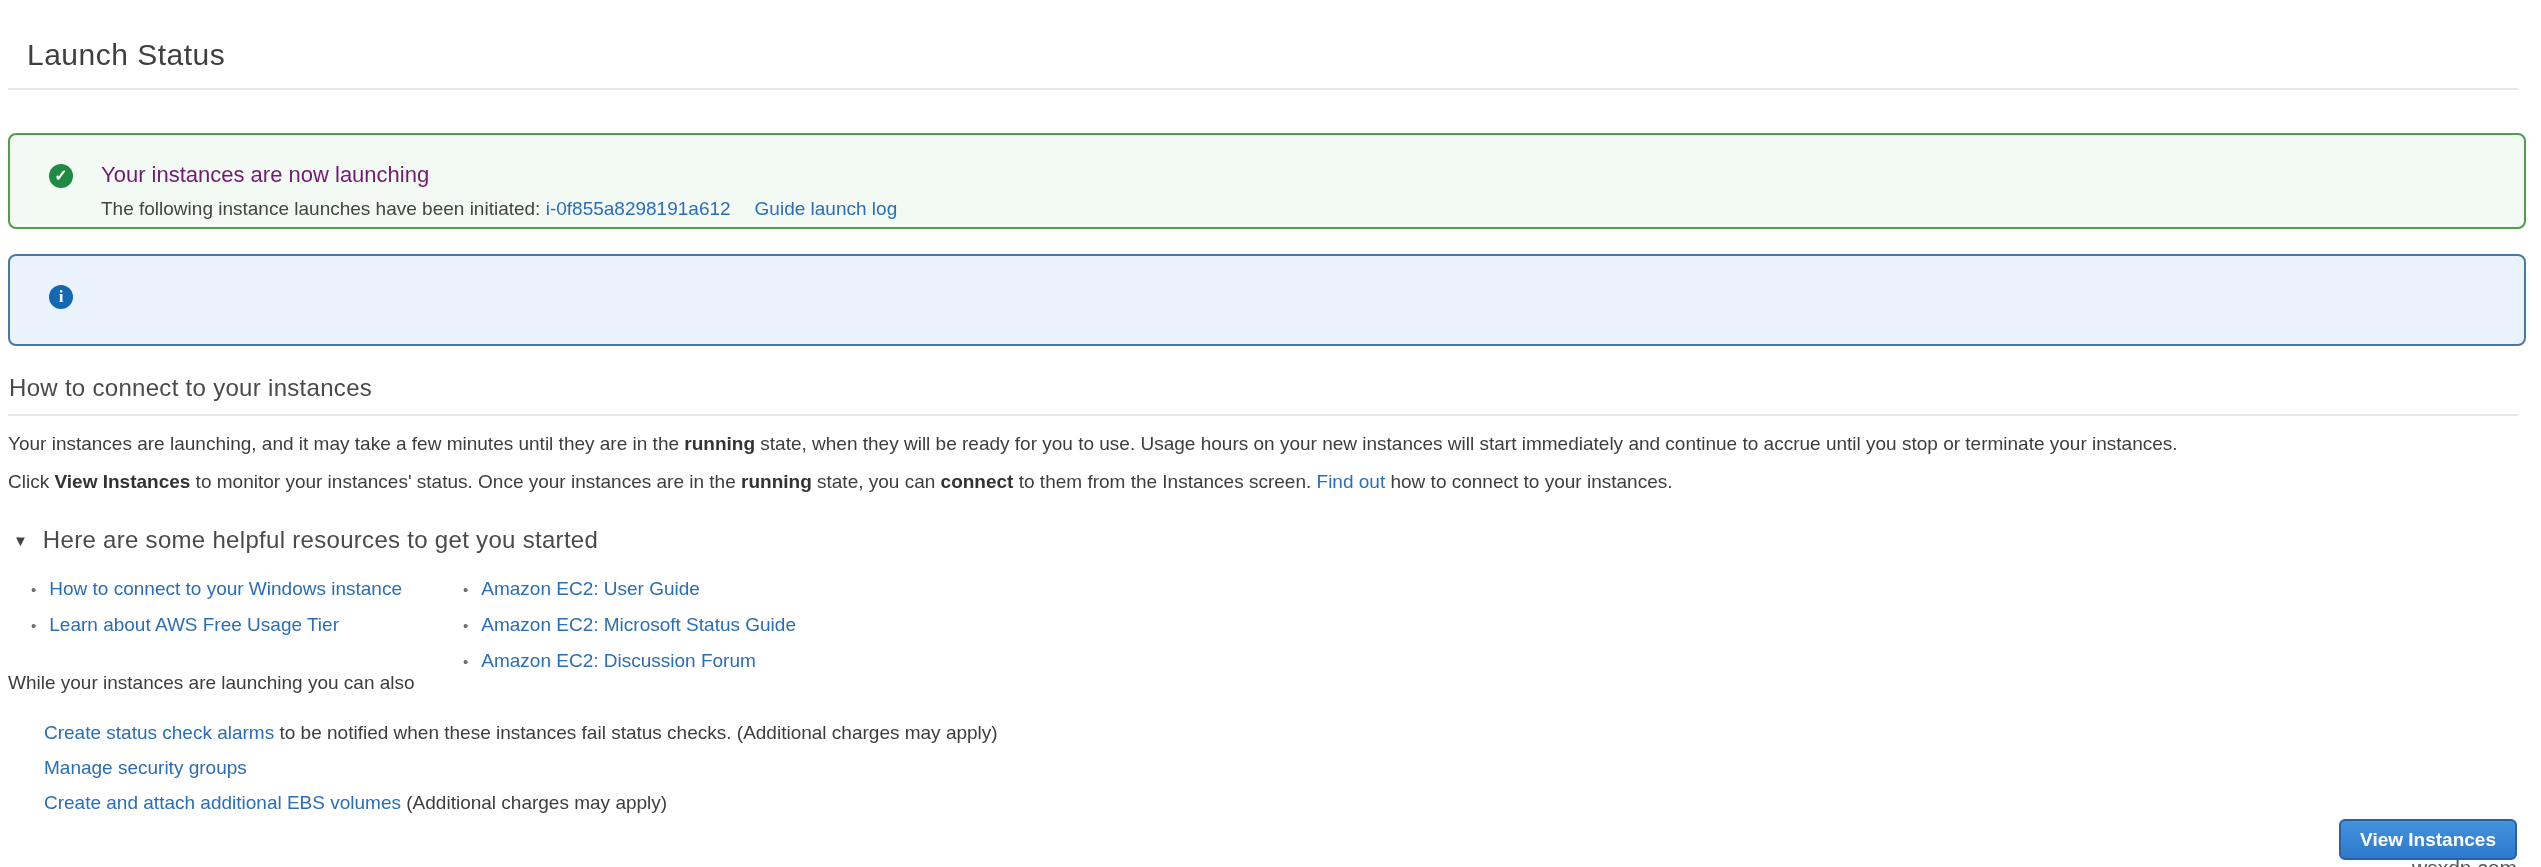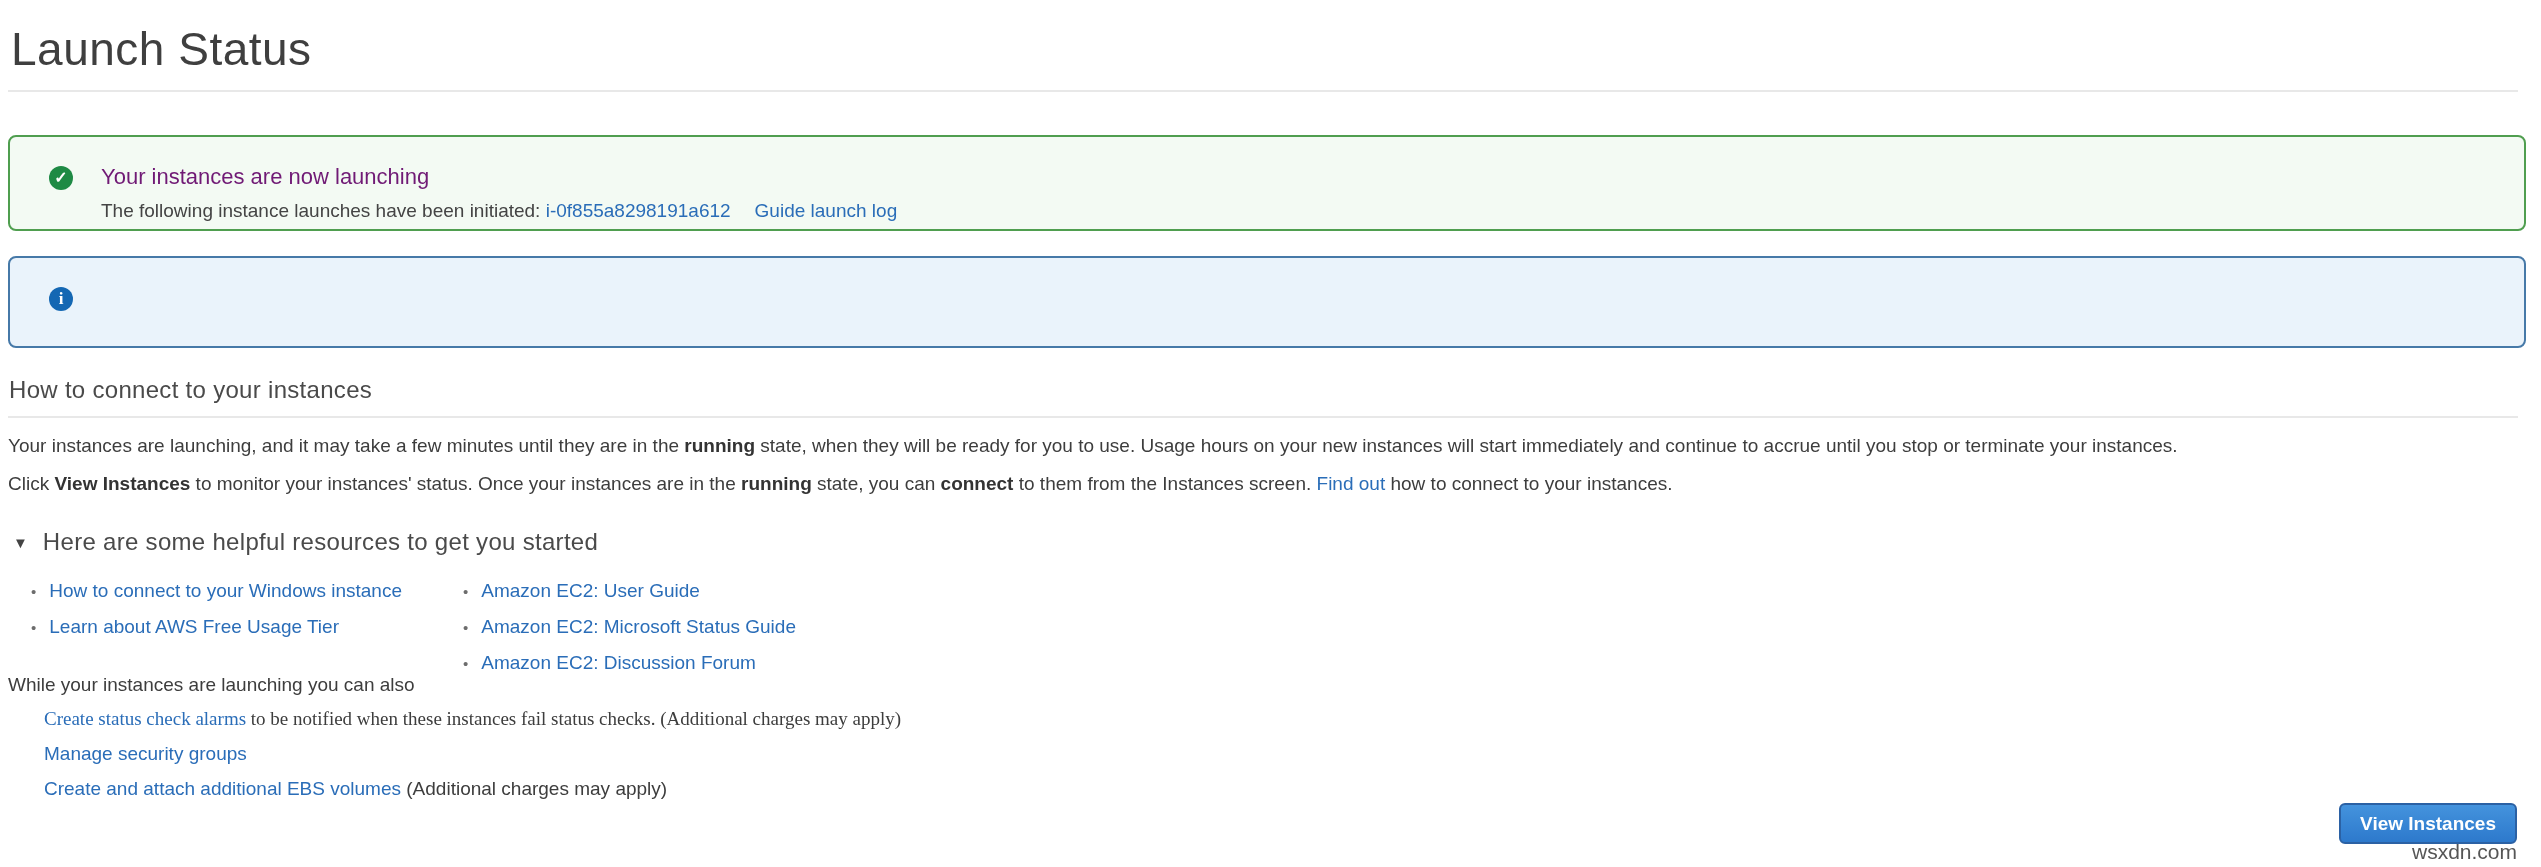--- a/index.html
+++ b/index.html
@@ -8,22 +8,22 @@
     width: 2541px; height: 867px;
     background: #ffffff;
     font-family: "Liberation Sans", sans-serif;
     color: #444444;
     position: relative;
     overflow: hidden;
   }
   .page { padding: 0 23px 0 8px; position: relative; height: 867px; }
 
   h1.page-title {
-    font-size: 46px; font-weight: normal; color: #3f3f3f;
-    margin: 0; padding: 22px 0 0 3px; letter-spacing: 0.5px;
+    font-size: 30px; font-weight: normal; color: #3f3f3f;
+    margin: 16px; padding: 22px 0 0 3px; letter-spacing: 0.5px;
   }
   .title-rule {
     border: none; border-top: 2px solid #e8e8e8;
     margin: 14px 0 0 0;
   }
 
   
   .banner {
     border-radius: 8px;
     display: flex; align-items: flex-start;
@@ -83,21 +83,21 @@
   .res-col { list-style: none; margin: 0; padding: 0; }
   .res-col.left  { width: 432px; margin-left: 23px; }
   .res-col.right { margin-left: 0; }
   .res-col li { margin-top: 14px; font-size: 19px; display: flex; align-items: center; }
   .bullet { color: #6d6d6d; font-size: 15px; margin-right: 13px; }
 
   
   .while-intro { margin-top: 41px; padding-left: 1px; color: #333333; }
   .while-items { margin-left: 36px; }
   .while-item { margin-top: 13px; font-size: 19px; color: #3d3d3d; }
-  .while-item:first-child { margin-top: 12px; font-family: Liberation Serif, serif; }
+  .while-item:first-child { margin-top: 28px; }
 
   
   .view-instances-btn {
     position: absolute; right: 24px; bottom: 23px;
     height: 41px; padding: 0 19px;
     background: linear-gradient(#4493dd, #2d79cc);
     border: 2px solid #2b61a4; border-radius: 6px;
     color: #ffffff; font-weight: bold; font-size: 19px;
     font-family: "Liberation Sans", sans-serif;
     cursor: pointer;

